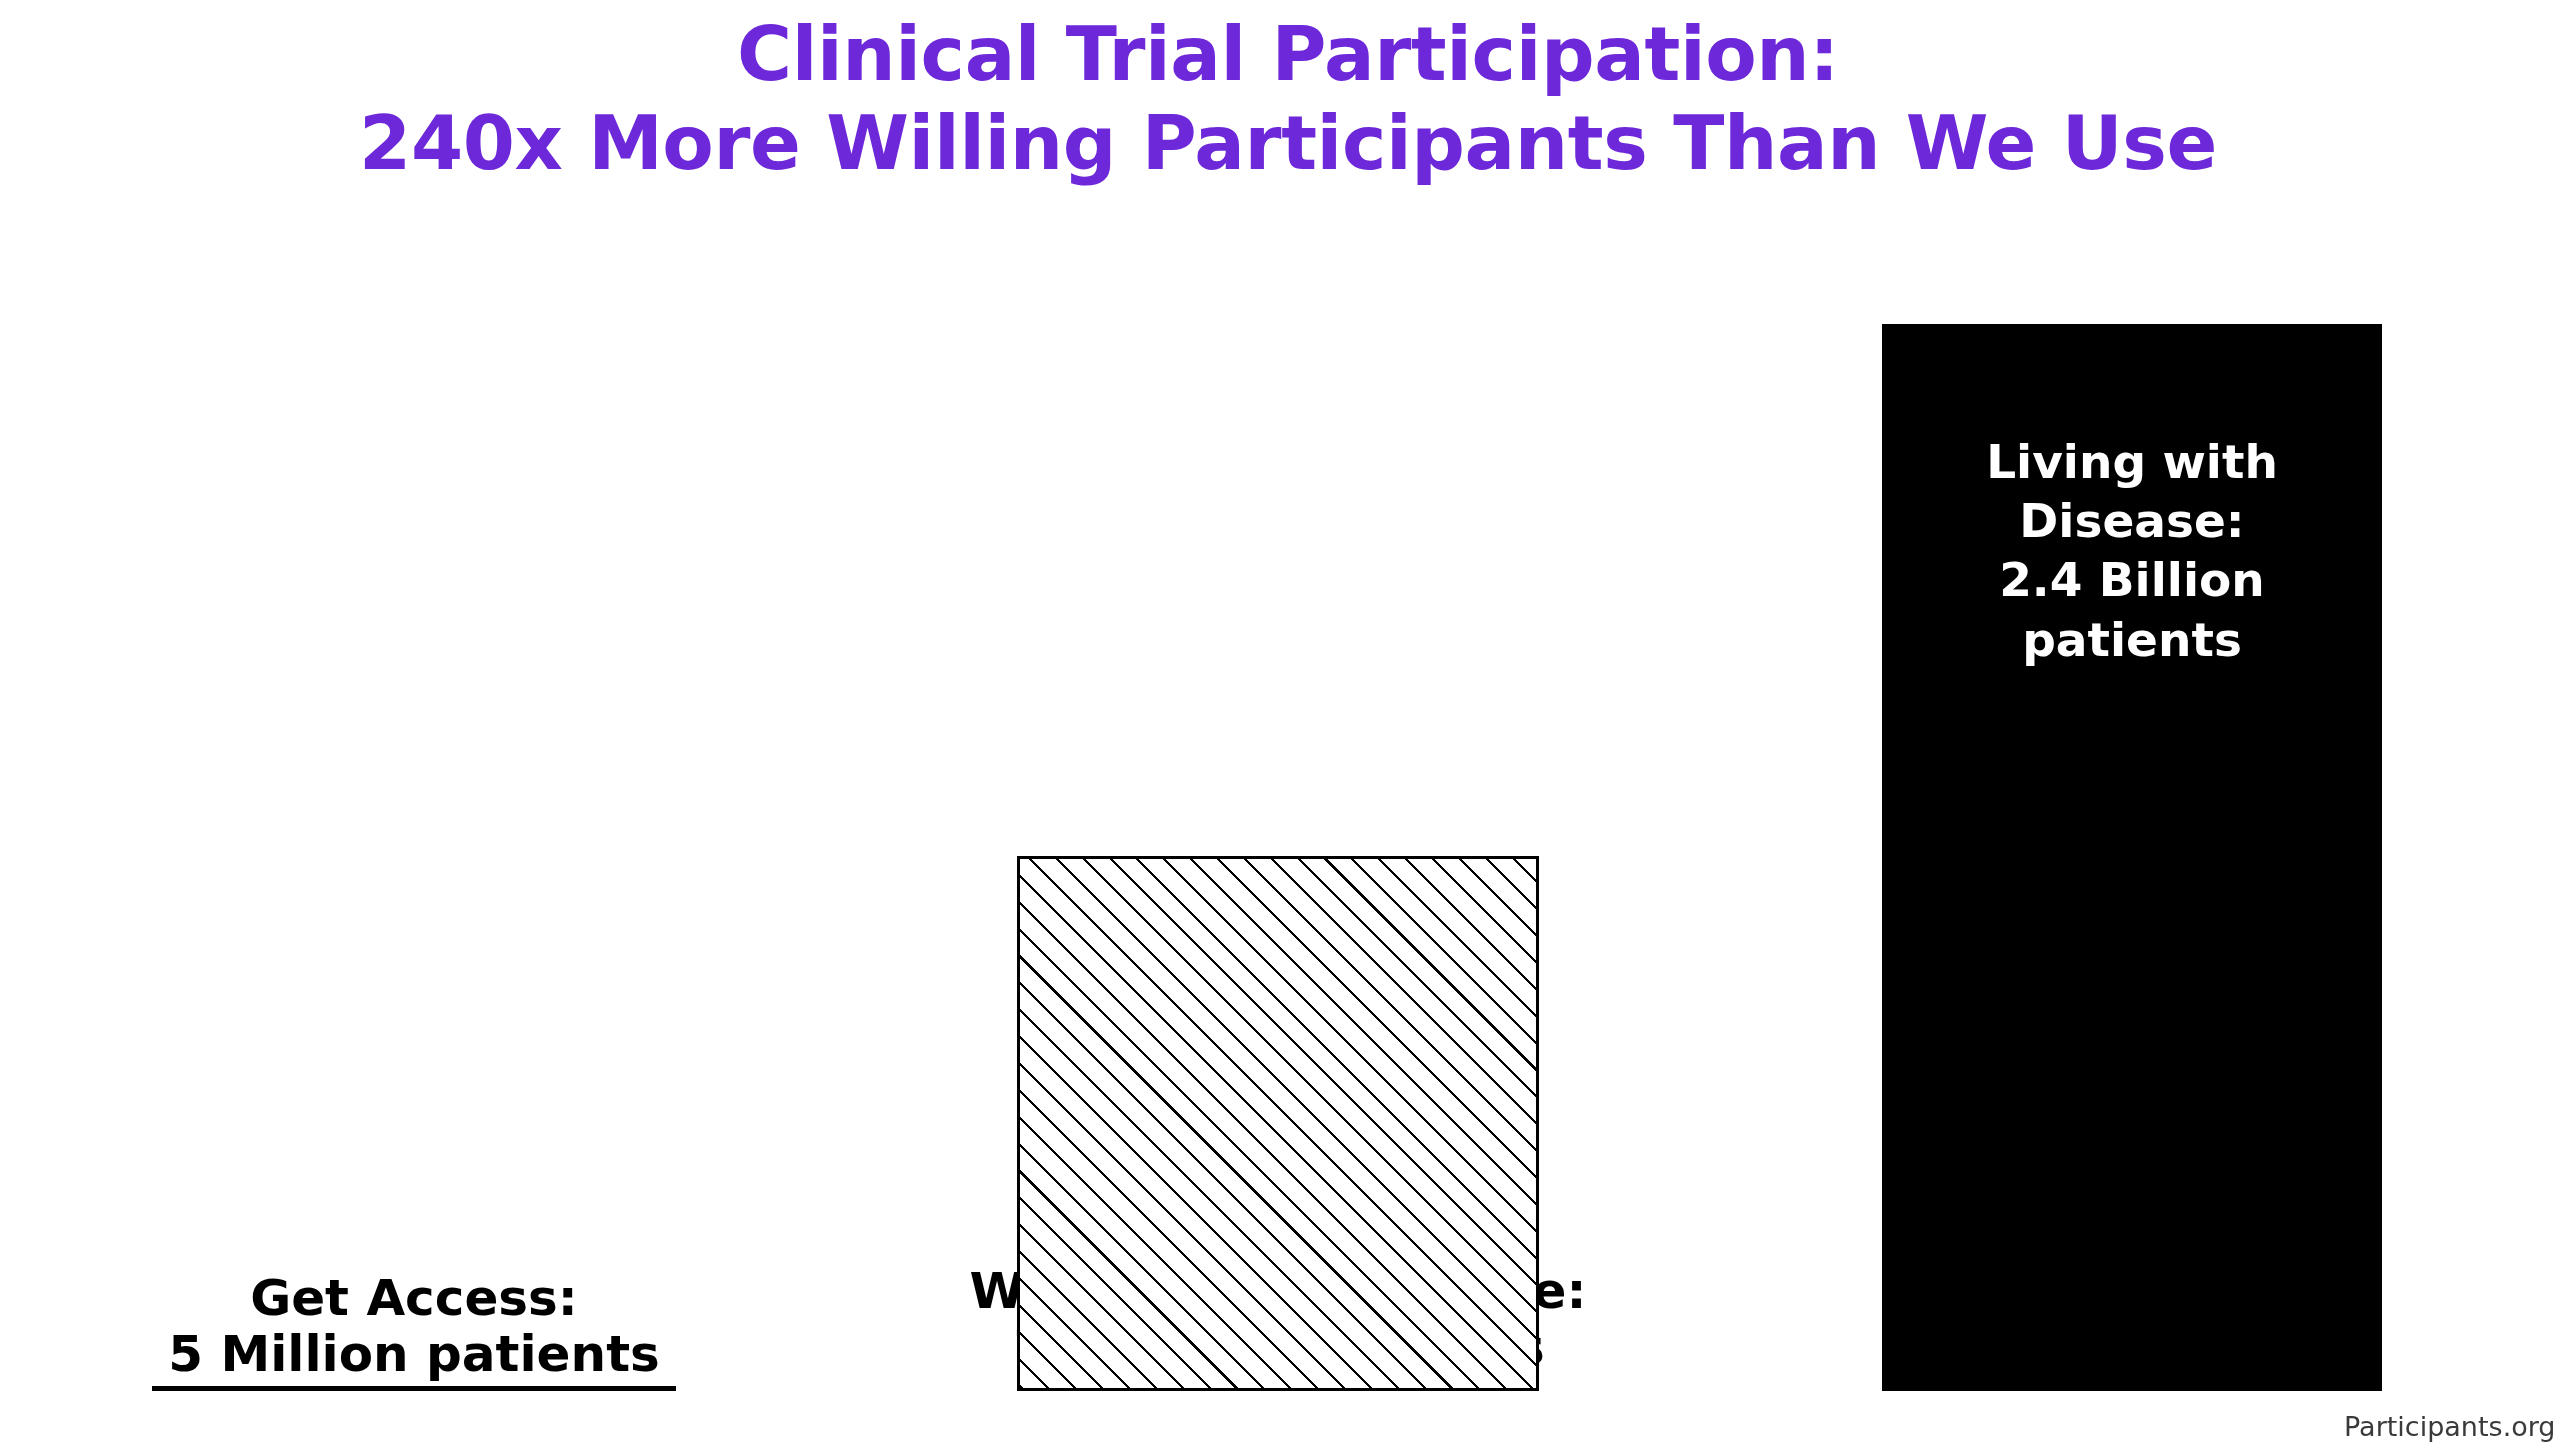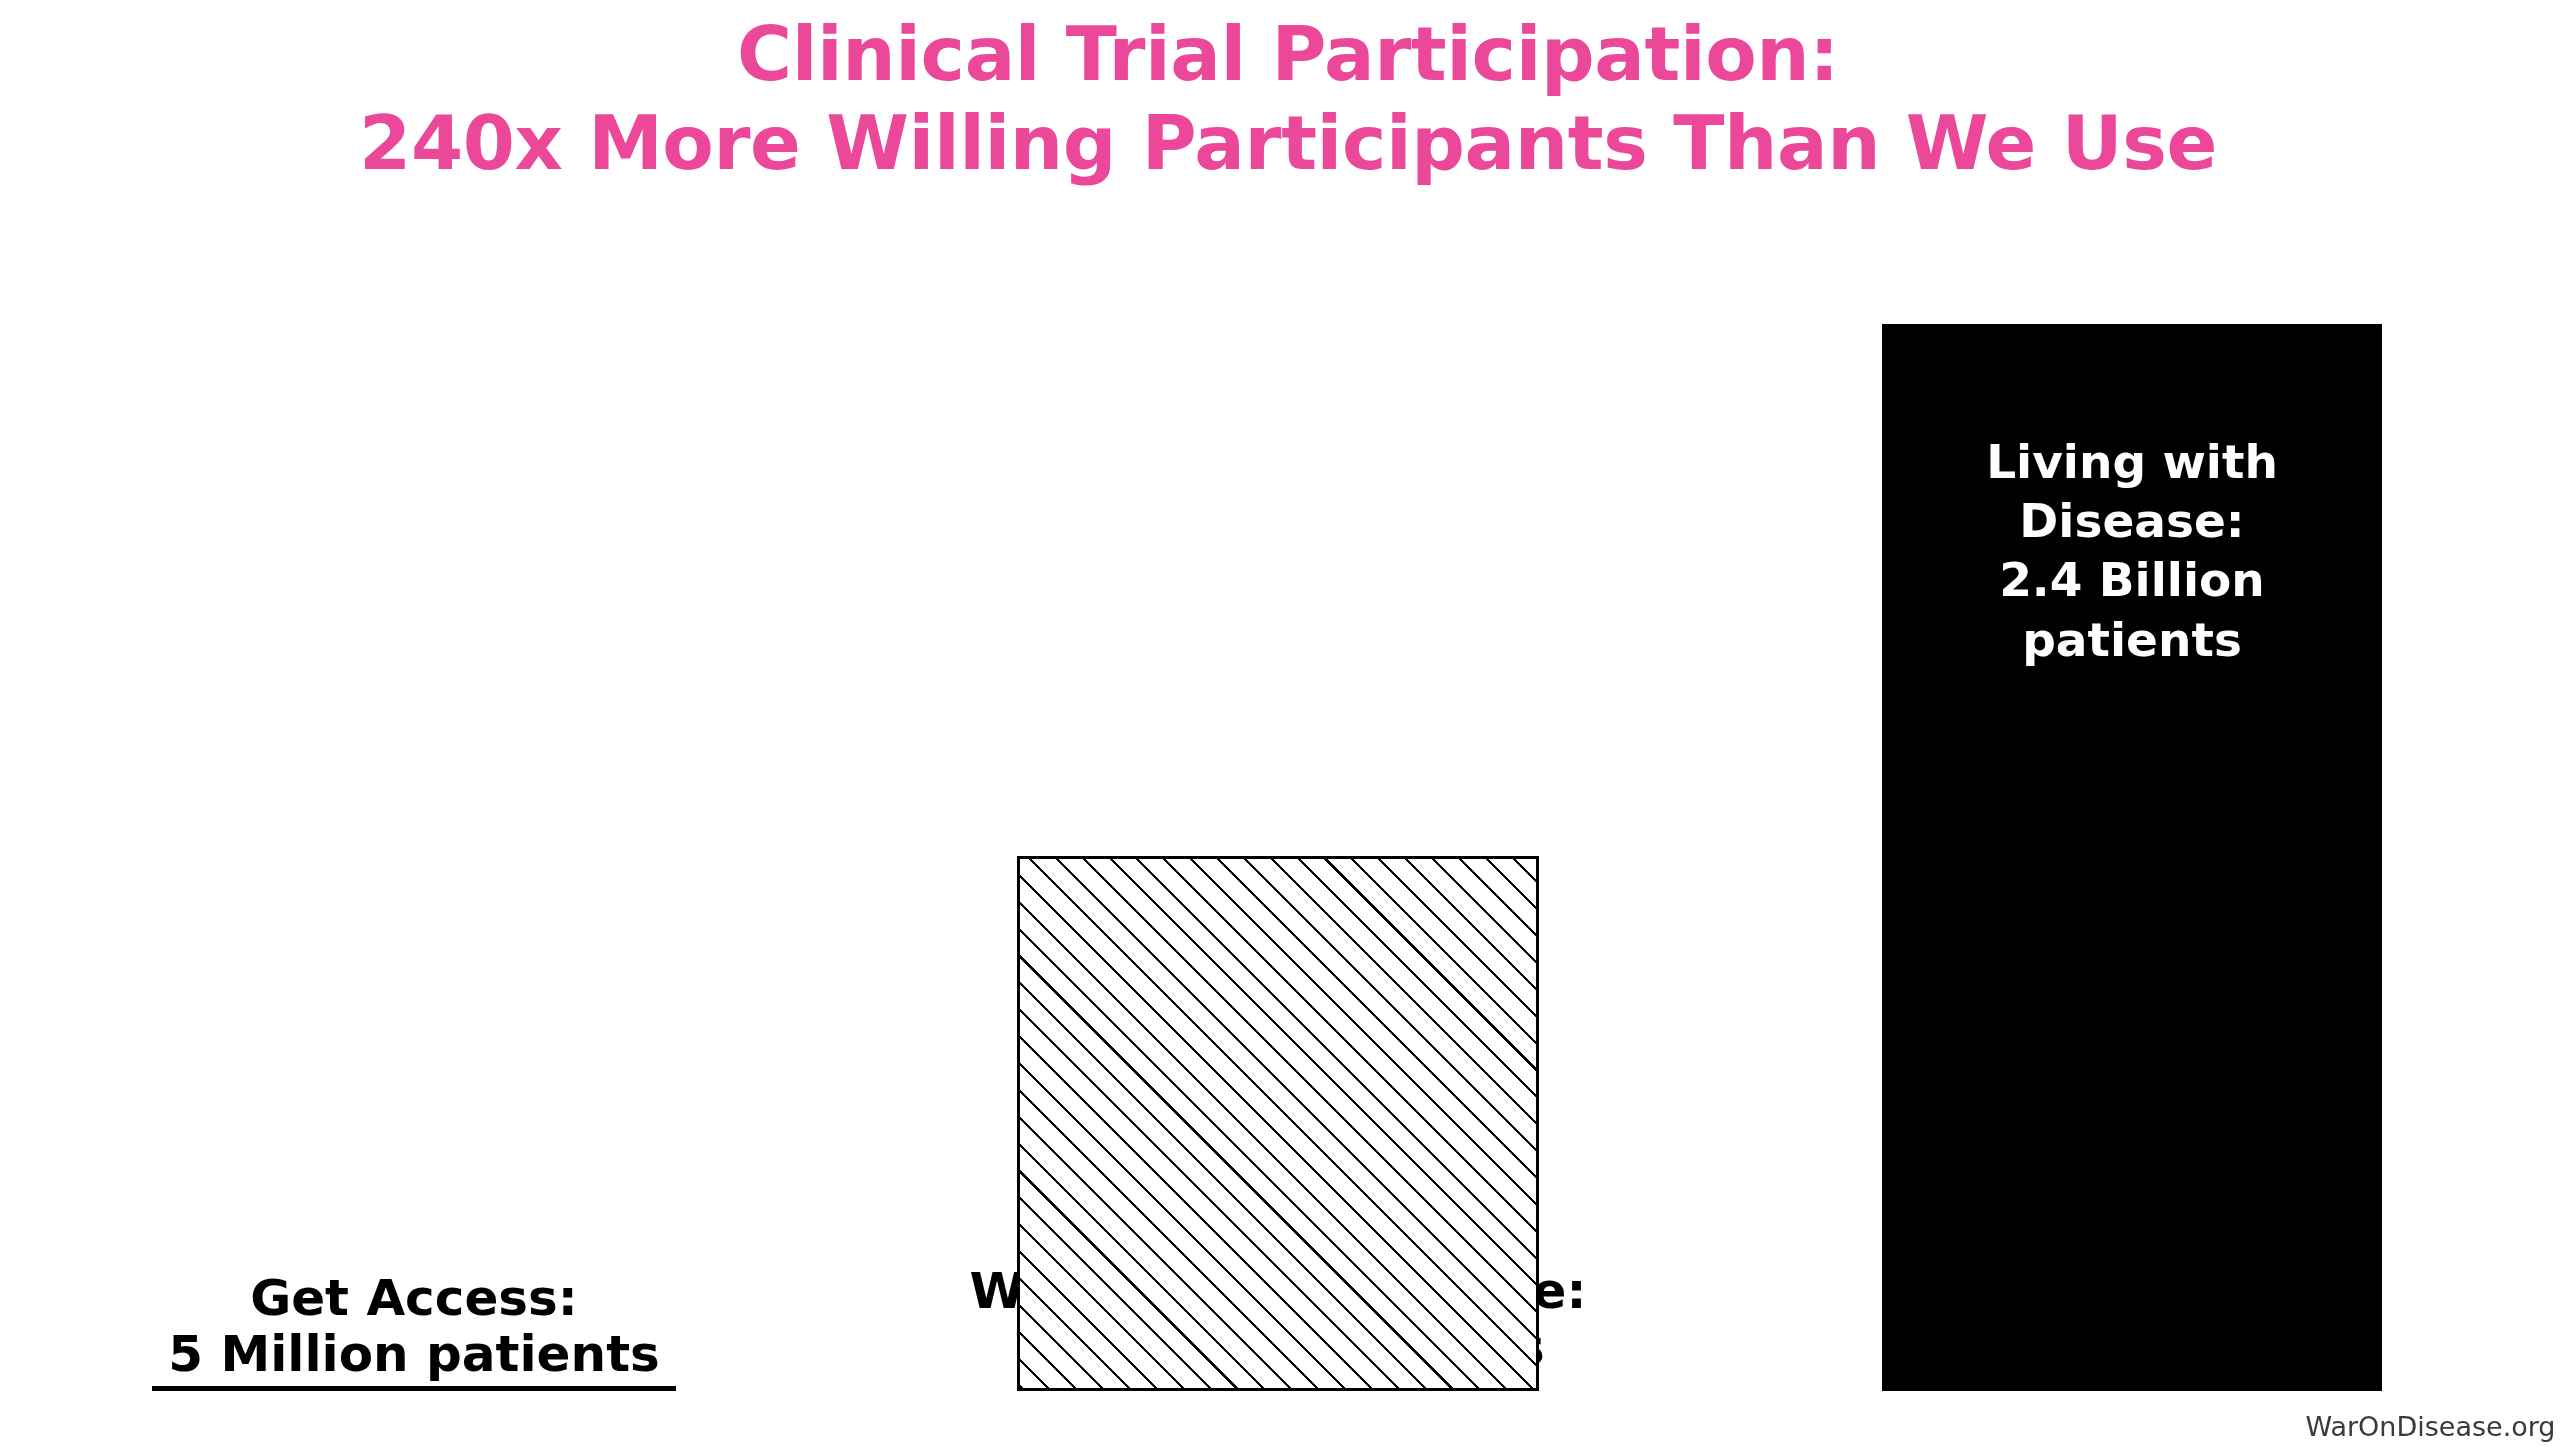--- a/index.html
+++ b/index.html
@@ -24,21 +24,21 @@
   #chart-title {
     position: absolute;
     left: 0;
     top: 10.2px;
     width: 2576px;
     text-align: center;
     font-size: 75px;
     font-weight: 700;
     line-height: 1.18;
     letter-spacing: -0.4px;
-    color: #ec4899;
+    color: #6d28d9;
   }
   #chart-title .title-line {
     display: block;
     white-space: nowrap;
   }
 
   
   #plot-area {
     position: absolute;
     left: 0;
@@ -173,16 +173,16 @@
       <div class="bar-rect" id="bar-rect-living">
         <div class="bar-label-inside">Living with
 Disease:
 2.4 Billion
 patients</div>
       </div>
     </div>
 
   </div>
 
-  <div id="watermark">WarOnDisease.org</div>
+  <div id="watermark">Participants.org</div>
 
 </div>
 
 
 </body></html>

